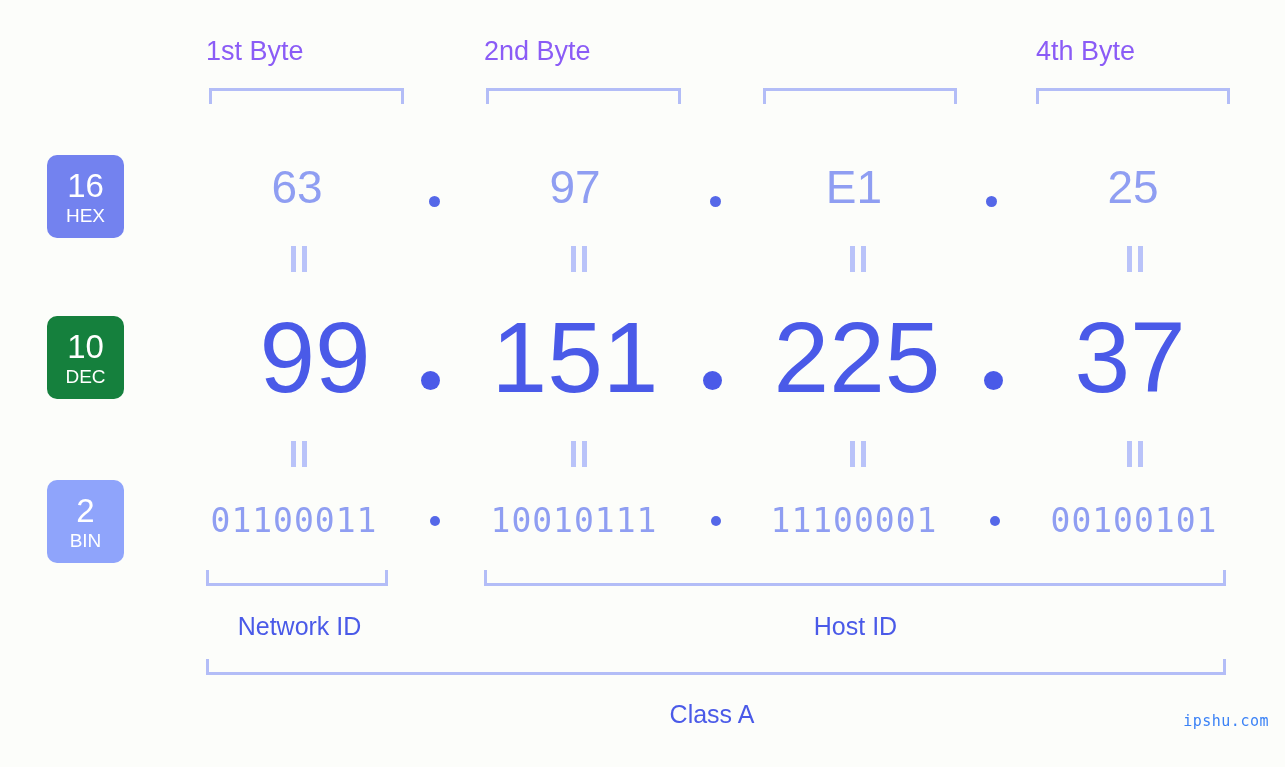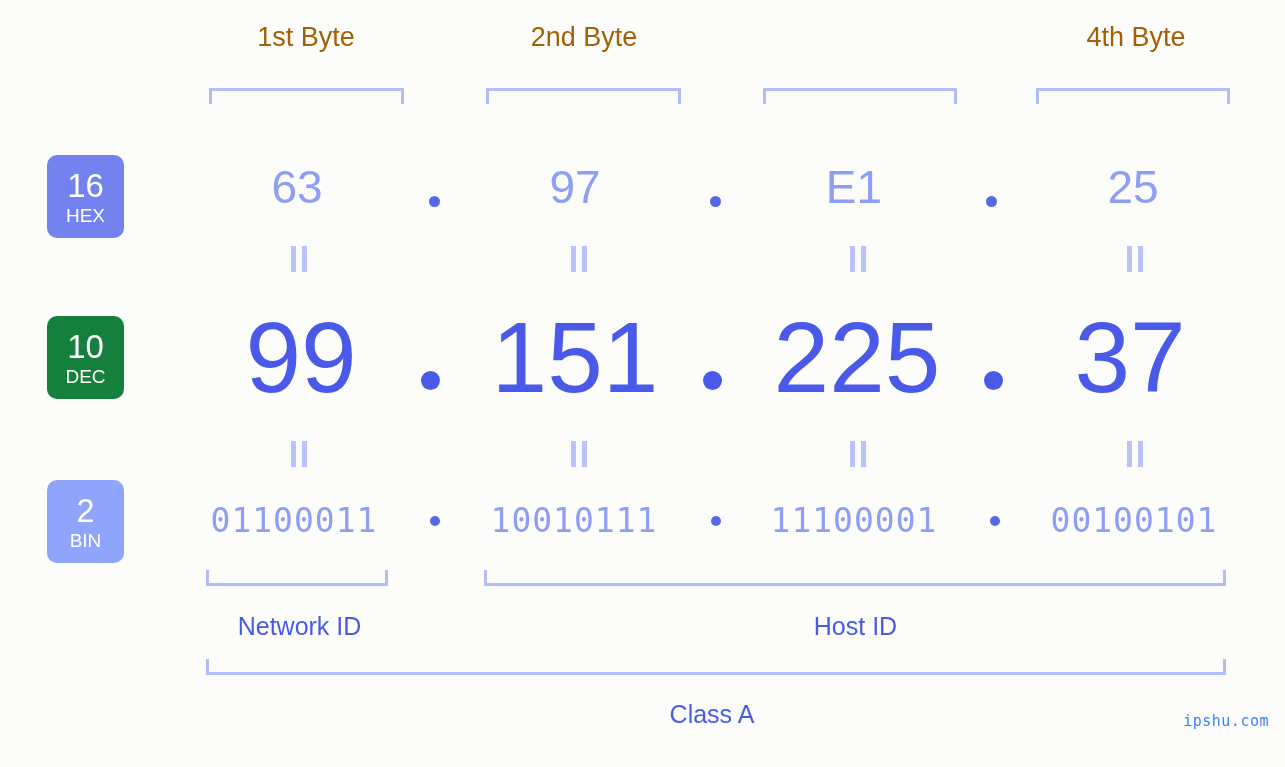--- a/index.html
+++ b/index.html
@@ -15,26 +15,26 @@
   }
   #diagram {
     position: relative;
     width: 1285px;
     height: 767px;
   }
 
   
   .byte-label {
     position: absolute;
-    top: 17px;
+    top: 31px;
     height: 40px;
     line-height: 40px;
-    text-align: center;
+    text-align: left;
     font-size: 27px;
-    color: #a16207;
+    color: #8b5cf6;
     white-space: nowrap;
   }
 
   
   .bracket-top {
     position: absolute;
     top: 88px;
     height: 16px;
     border-top: 3px solid #b3bdf7;
     border-left: 3px solid #b3bdf7;
@@ -241,21 +241,21 @@
     </div>
   <div class="equals eq-hex-dec" style="left:847px;">
       <span></span>
       <span></span>
     </div>
   <div class="equals eq-hex-dec" style="left:1124px;">
       <span></span>
       <span></span>
     </div>
 
-  <div class="dec-val" style="left:206px; width:190px;">99</div>
+  <div class="dec-val" style="left:220px; width:190px;">99</div>
   <div class="dec-dot" style="left:421px;"></div>
   <div class="dec-val" style="left:466px; width:218px;">151</div>
   <div class="dec-dot" style="left:703px;"></div>
   <div class="dec-val" style="left:748px; width:218px;">225</div>
   <div class="dec-dot" style="left:984px;"></div>
   <div class="dec-val" style="left:1035px; width:190px;">37</div>
 
   <div class="equals eq-dec-bin" style="left:288px;">
       <span></span>
       <span></span>

